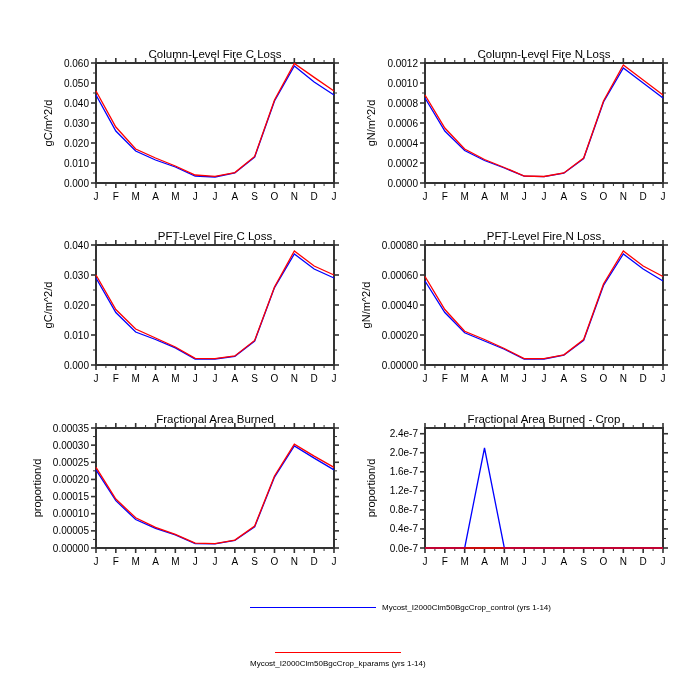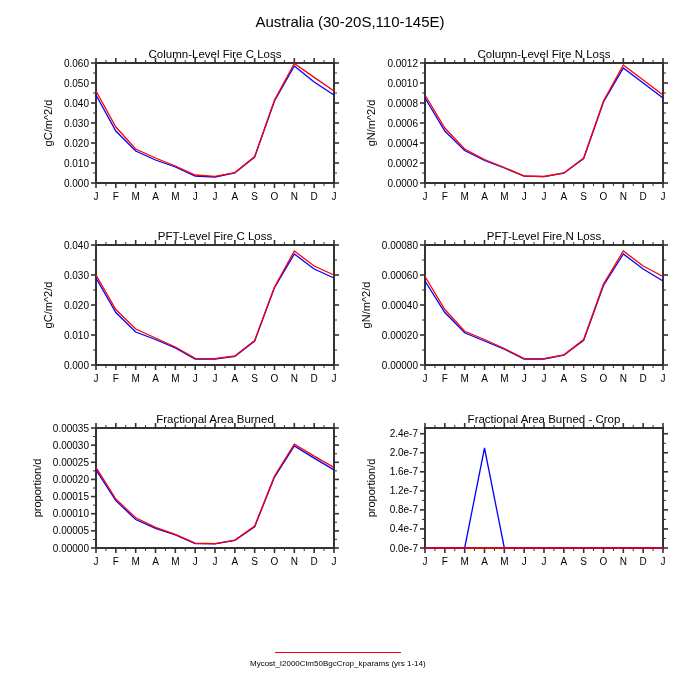--- a/index.html
+++ b/index.html
@@ -23,21 +23,20 @@
   .legend-item.first{top:603px;}
   .legend-item.second{top:652px;flex-direction:column;}
   .legend-swatch{display:inline-block;width:126px;height:0;border-top:1.2px solid;}
   .legend-label{font-size:8px;color:#000;white-space:nowrap;}
 </style>
 </head>
 <body>
 
 <div id="canvas">
 
-  <div class="main-title">Australia (30-20S,110-145E)</div>
 
   <div class="chart c0">
     <svg viewBox="0 0 350 160">
         <rect x="96" y="16" width="238" height="120" fill="none" stroke="#333333" stroke-width="2"></rect>
         <line x1="96" y1="136" x2="96" y2="141" stroke="#333333" stroke-width="1.6"></line>
         <line x1="96" y1="16" x2="96" y2="11" stroke="#333333" stroke-width="1.6"></line>
         <text x="96" y="153" text-anchor="middle" font-size="10">J</text>
         <line x1="105.91666666666666" y1="136" x2="105.91666666666666" y2="139" stroke="#333333" stroke-width="1"></line>
         <line x1="105.91666666666666" y1="16" x2="105.91666666666666" y2="13" stroke="#333333" stroke-width="1"></line>
         <line x1="115.83333333333333" y1="136" x2="115.83333333333333" y2="141" stroke="#333333" stroke-width="1.6"></line>
@@ -641,18 +640,22 @@
         <line x1="96" y1="21.714285714285722" x2="91" y2="21.714285714285722" stroke="#333333" stroke-width="1.6"></line>
         <line x1="334" y1="21.714285714285722" x2="339" y2="21.714285714285722" stroke="#333333" stroke-width="1.6"></line>
         <text x="89" y="25.214285714285722" text-anchor="end" font-size="10">2.4e-7</text>
         <text x="215" y="11" text-anchor="middle" font-size="11.5">Fractional Area Burned - Crop</text>
         <text x="46.400000000000006" y="76" text-anchor="middle" font-size="11" transform="rotate(-90 46.400000000000006 76)">proportion/d</text>
         <polyline points="96,136 115.83333333333333,136 135.66666666666666,136 155.5,36 175.33333333333331,136 195.16666666666669,136 215,136 234.83333333333334,136 254.66666666666666,136 274.5,136 294.33333333333337,136 314.16666666666663,136 334,136" fill="none" stroke="#0000ff" stroke-width="1.3"></polyline>
         <polyline points="96,136 115.83333333333333,136 135.66666666666666,136 155.5,136 175.33333333333331,136 195.16666666666669,136 215,136 234.83333333333334,136 254.66666666666666,136 274.5,136 294.33333333333337,136 314.16666666666663,136 334,136" fill="none" stroke="#ff0000" stroke-width="1.3"></polyline>
       </svg>
   </div>
 
+  <div class="legend-item first">
+    <span class="legend-swatch" style="border-top-color: rgb(0, 0, 255);"></span>
+    <span class="legend-label">Mycost_I2000Clm50BgcCrop_control (yrs 1-14)</span>
+  </div>
   <div class="legend-item second">
     <span class="legend-swatch" style="border-top-color: rgb(255, 0, 0);"></span>
     <span class="legend-label">Mycost_I2000Clm50BgcCrop_kparams (yrs 1-14)</span>
   </div>
 
 </div>
 
 </body></html>

